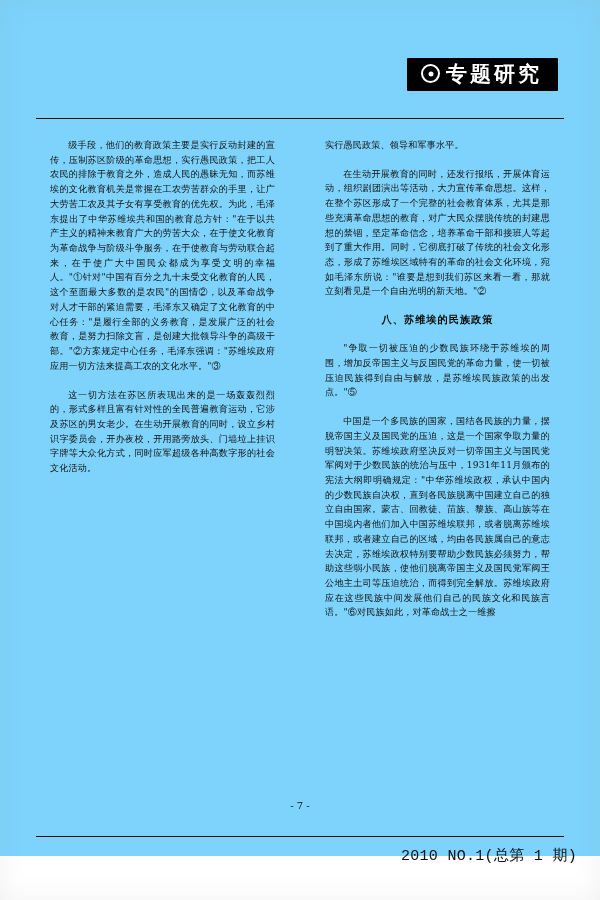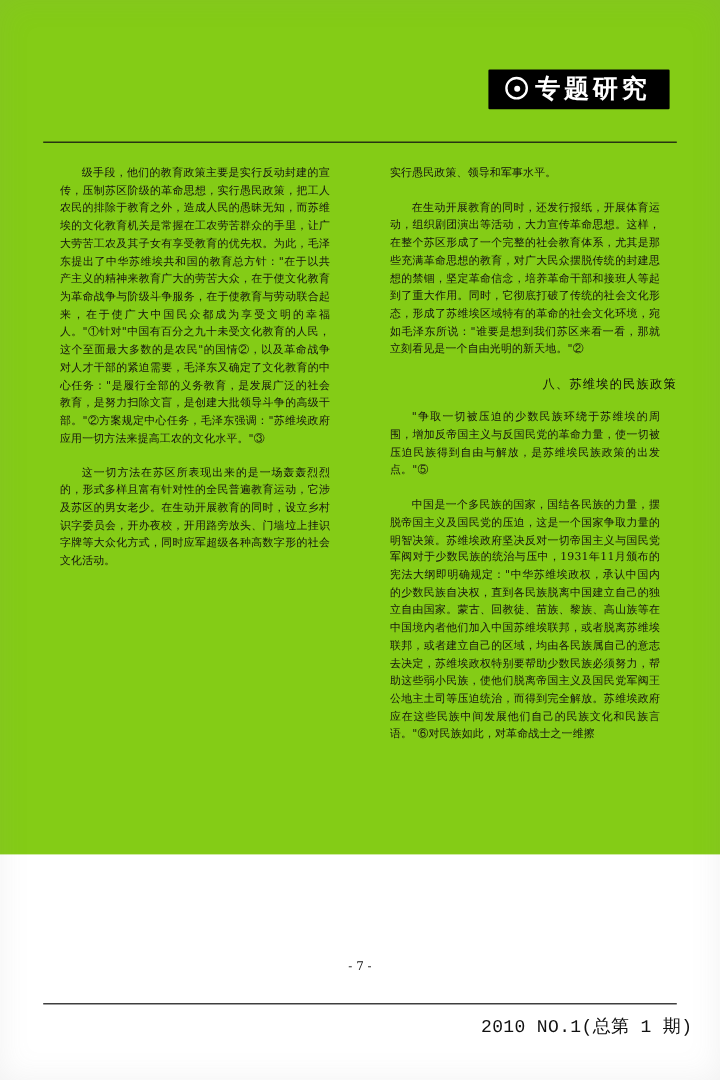--- a/index.html
+++ b/index.html
@@ -12,22 +12,22 @@
     height: 900px;
     font-family: "DejaVu Sans", sans-serif;
     position: relative;
     overflow: hidden;
   }
 
   .page {
     position: absolute;
     left: 0; top: 0;
     width: 600px;
-    height: 712px;
-    background: #84cc16;
+    height: 856px;
+    background: #7dd3fc;
   }
 
   
   .header-band {
     position: absolute;
     left: 0;
     top: 58px;
     width: 600px;
     height: 52px;
   }
@@ -105,22 +105,22 @@
     text-align: justify;
     text-justify: inter-ideograph;
     color: #14110f;
     letter-spacing: 0.15px;
   }
   .col p.ind { text-indent: 2em; }
   .col h2 {
     margin: 7px 0 3px 0;
     font-family: "DejaVu Serif", serif;
     font-size: 10.2px;
-    font-weight: normal;
-    text-align: right;
+    font-weight: bold;
+    text-align: center;
     color: #0d0b0a;
     letter-spacing: 1px;
   }
 
   
   .page-number {
     position: absolute;
     left: 0;
     top: 800px;
     width: 600px;

